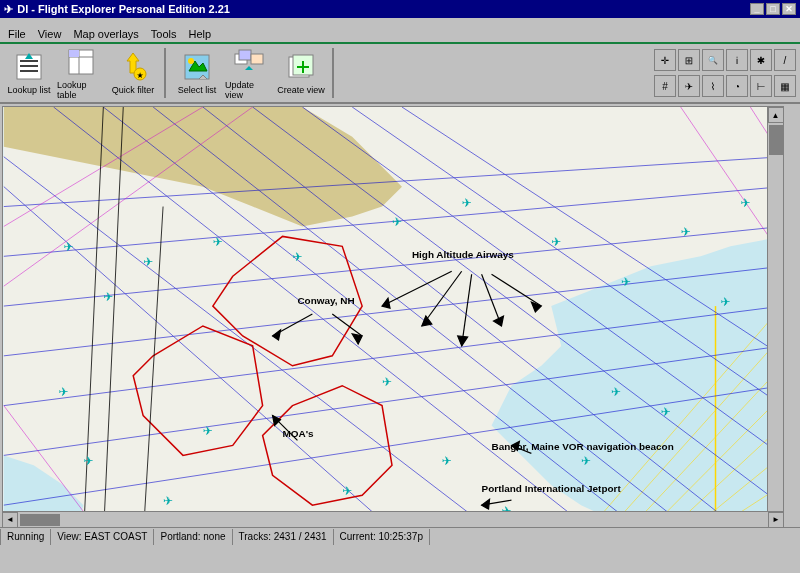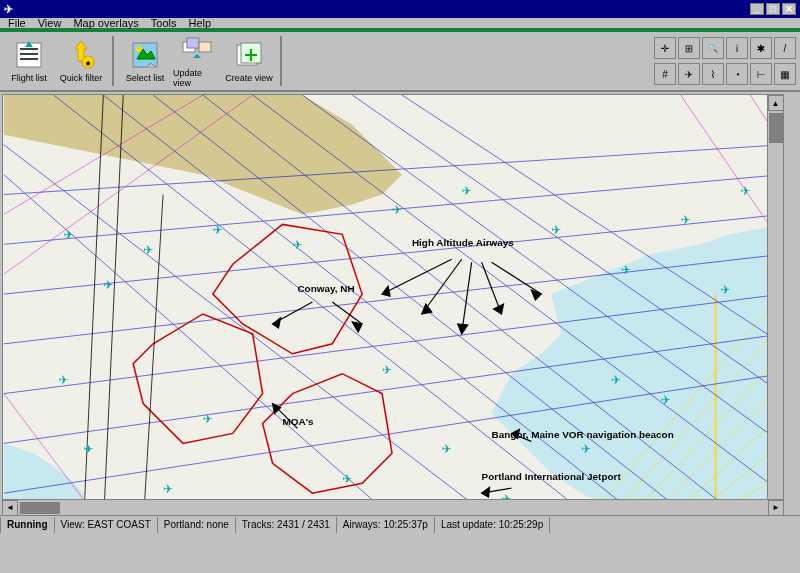--- a/index.html
+++ b/index.html
@@ -24,24 +24,24 @@
       border: 1px solid #808080;
       width: 14px; height: 12px;
       font-size: 9px;
       display: flex; align-items: center; justify-content: center;
       cursor: pointer;
     }
 
     
     .menu-bar {
       background: #c0c0c0;
-      height: 14px;
-      display: flex;
-      align-items: center;
-      border-bottom: 4px solid #15803d;
+      height: 26px;
+      display: flex;
+      align-items: flex-end;
+      border-bottom: 2px solid #15803d;
       padding: 0 2px;
     }
     .menu-item {
       padding: 2px 6px;
       font-size: 11px;
       cursor: pointer;
     }
 
     
     .toolbar {
@@ -134,28 +134,29 @@
       align-items: center;
     }
     .status-item {
       height: 16px;
       border-right: 1px solid #808080;
       padding: 0 6px;
       display: flex;
       align-items: center;
       font-size: 10px;
     }
-    .status-item:first-child { border-left: 1px solid #808080; font-weight: bold; }
+    .status-item:first-child { border-left: 1px solid #808080; }
   </style>
 </head>
 <body>
 
 <div class="title-bar">
   <div class="title-bar-left">
     <span>✈</span>
+    <span>DI - Flight Explorer Personal Edition 2.21</span>
   </div>
   <div class="title-controls">
     <div class="title-btn">_</div>
     <div class="title-btn">□</div>
     <div class="title-btn">✕</div>
   </div>
 </div>
 
 <div class="menu-bar">
   <div class="menu-item">File</div>
@@ -170,23 +171,34 @@
   <div class="toolbar-btn">
     <div class="toolbar-icon">
       <svg width="32" height="32" viewBox="0 0 32 32">
         <rect x="4" y="4" width="24" height="24" fill="white" stroke="#808080"></rect>
         <line x1="7" y1="10" x2="25" y2="10" stroke="#000" stroke-width="1.5"></line>
         <line x1="7" y1="15" x2="25" y2="15" stroke="#000" stroke-width="1.5"></line>
         <line x1="7" y1="20" x2="25" y2="20" stroke="#000" stroke-width="1.5"></line>
         <polygon points="16,2 20,8 12,8" fill="#00aaaa"></polygon>
       </svg>
     </div>
-    <span>Flight list</span>
-  </div>
-
+    <span>Lookup list</span>
+  </div>
+
+  <div class="toolbar-btn">
+    <div class="toolbar-icon">
+      <svg width="32" height="32" viewBox="0 0 32 32">
+        <rect x="4" y="4" width="24" height="24" fill="white" stroke="#808080"></rect>
+        <line x1="4" y1="11" x2="28" y2="11" stroke="#808080"></line>
+        <line x1="14" y1="4" x2="14" y2="28" stroke="#808080"></line>
+        <rect x="4" y="4" width="10" height="7" fill="#c0c0ff"></rect>
+      </svg>
+    </div>
+    <span>Lookup table</span>
+  </div>
 
 
   <div class="toolbar-btn">
     <div class="toolbar-icon">
       <svg width="32" height="32" viewBox="0 0 32 32">
         <polygon points="16,2 22,10 19,10 19,22 13,22 13,10 10,10" fill="#ffd700" stroke="#c8a000"></polygon>
         <circle cx="23" cy="23" r="6" fill="#ffd700" stroke="#c8a000"></circle>
         <text x="23" y="27" text-anchor="middle" font-size="8" fill="#000">★</text>
       </svg>
     </div>
@@ -429,19 +441,16 @@
     <div class="status-item">
       <span>View: EAST COAST</span>
     </div>
     <div class="status-item">
       <span>Portland: none</span>
     </div>
     <div class="status-item">
       <span>Tracks: 2431 / 2431</span>
     </div>
     <div class="status-item">
-      <span>Airways: 10:25:37p</span>
-    </div>
-    <div class="status-item">
-      <span>Last update: 10:25:29p</span>
+      <span>Current: 10:25:37p</span>
     </div>
   </div>
 </div>
 
 </body></html>

